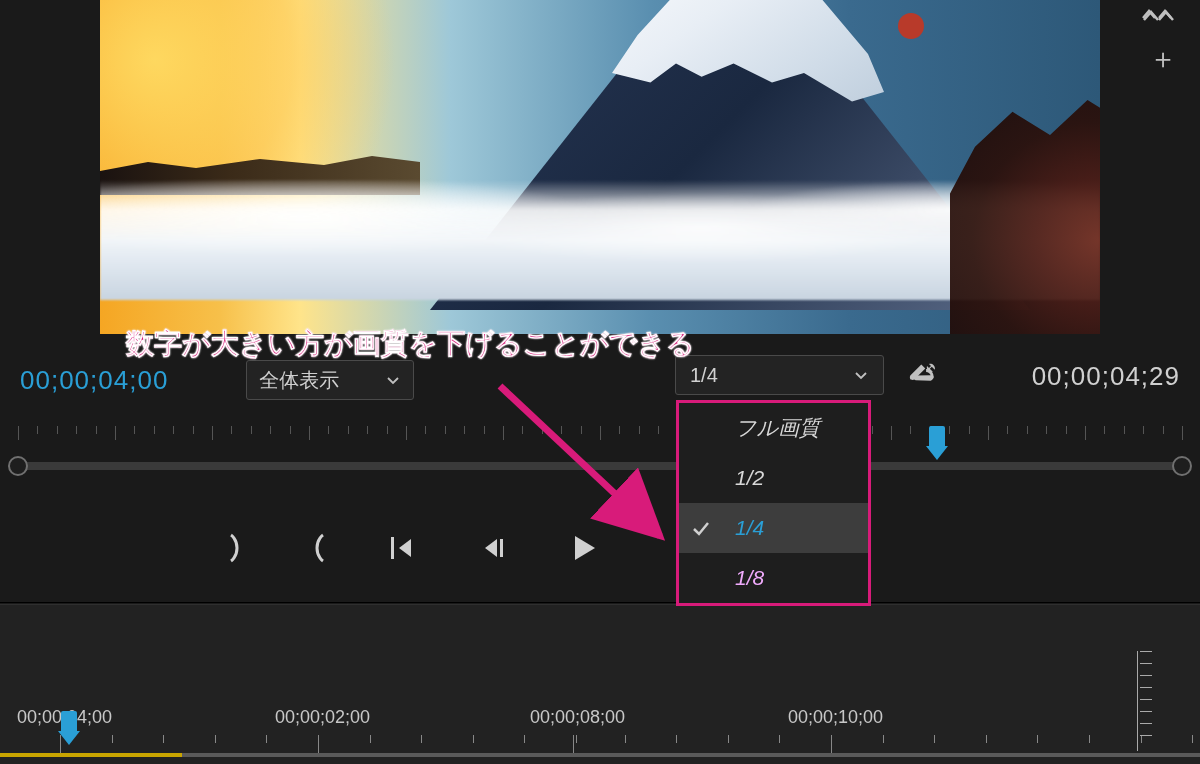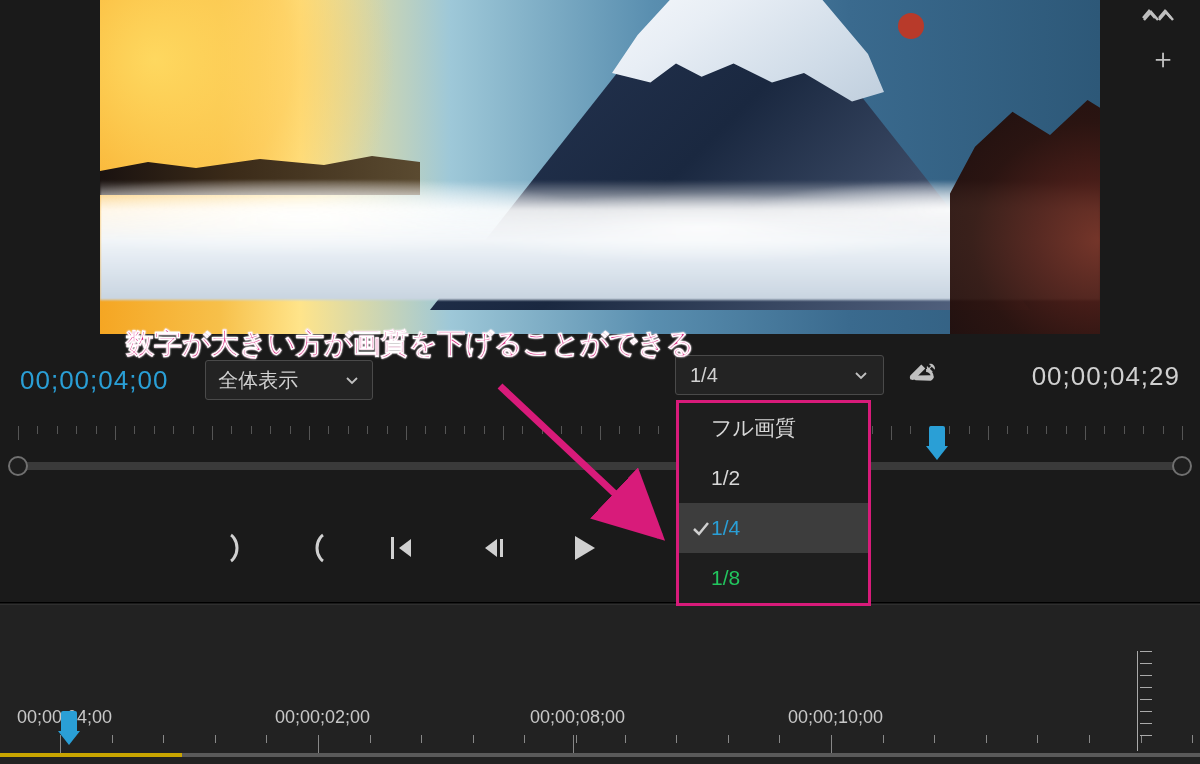--- a/index.html
+++ b/index.html
@@ -8,21 +8,21 @@
   .sky{position:absolute;inset:0;background:linear-gradient(to right,#f5a623 0%,#f7c04a 12%,#ffe48a 20%,#9ec8d8 35%,#5a8fb0 55%,#3a6a8e 75%,#2d5878 100%);}
   .glow{position:absolute;left:-50px;top:-100px;width:350px;height:400px;background:radial-gradient(circle at 30% 40%,rgba(255,220,100,0.9),rgba(255,200,80,0.5) 40%,transparent 70%);}
   .mtn{position:absolute;left:330px;top:-70px;width:600px;height:380px;background:linear-gradient(135deg,#2a3a5a 0%,#1a2840 50%,#5a6a88 100%);clip-path:polygon(50% 0%,100% 100%,0% 100%);}
   .snow{position:absolute;left:480px;top:-60px;width:320px;height:190px;background:linear-gradient(145deg,#ffffff 0%,#e8eef5 40%,#d0dce8 70%,#b8c8d8 100%);clip-path:polygon(45% 0%,52% 0%,75% 30%,90% 60%,95% 80%,85% 85%,70% 70%,60% 75%,48% 65%,38% 72%,30% 65%,22% 75%,10% 70%,18% 50%,30% 28%);}
   .clouds{position:absolute;left:0;top:180px;width:100%;height:120px;background:linear-gradient(to bottom,transparent 0%,rgba(255,255,255,0.85) 25%,#f0f4f8 50%,#e0e8f0 70%,#c8d4e0 100%);filter:blur(1px);}
   .clouds::before{content:"";position:absolute;inset:0;background:radial-gradient(ellipse 300px 40px at 20% 30%,rgba(255,255,255,0.9),transparent),radial-gradient(ellipse 250px 35px at 60% 40%,rgba(255,255,255,0.85),transparent),radial-gradient(ellipse 200px 30px at 85% 25%,rgba(255,255,255,0.8),transparent);}
   .hill-l{position:absolute;left:0;top:135px;width:320px;height:60px;background:linear-gradient(to right,#1a1210 0%,#3a2a18 40%,#5a4a30 100%);clip-path:polygon(0% 60%,15% 45%,30% 55%,50% 40%,70% 50%,85% 35%,100% 45%,100% 100%,0% 100%);}
   .fg{position:absolute;left:850px;top:100px;width:250px;height:234px;background:radial-gradient(ellipse at 60% 60%,#6a2518 0%,#4a1810 30%,#2a0e08 60%,#1a0805 100%);opacity:0.92;clip-path:polygon(10% 20%,25% 5%,40% 15%,55% 0%,70% 10%,85% 2%,100% 12%,100% 100%,0% 100%,0% 40%);}
   .info-bar{position:absolute;top:355px;left:20px;right:20px;height:50px;display:flex;align-items:center;}
   .tc-left{color:#2a9fd6;font-size:26px;font-weight:400;letter-spacing:1px;}
-  .disp-dd{margin-left:37px;width:168px;height:40px;border:1px solid #4a4a4a;border-radius:3px;display:flex;align-items:center;justify-content:space-between;padding:0 12px;background:#232323;cursor:pointer;}
+  .disp-dd{margin-left:78px;width:168px;height:40px;border:1px solid #4a4a4a;border-radius:3px;display:flex;align-items:center;justify-content:space-between;padding:0 12px;background:#232323;cursor:pointer;}
   .disp-dd span{font-size:20px;color:#d0d0d0;}
   .chev svg{width:16px;height:16px;display:block;}
   .res-dd{position:absolute;left:655px;top:0;width:209px;height:40px;border:1px solid #4a4a4a;border-radius:3px;display:flex;align-items:center;justify-content:space-between;padding:0 14px;background:#232323;cursor:pointer;}
   .res-dd span{font-size:20px;color:#d0d0d0;}
   .wrench{position:absolute;left:885px;top:2px;cursor:pointer;}
   .wrench svg{width:34px;height:34px;}
   .tc-right{position:absolute;right:0;top:6px;color:#d0d0d0;font-size:26px;letter-spacing:1px;}
   .ruler1{position:absolute;top:426px;left:18px;right:18px;height:14px;}
   .tick1{position:absolute;top:0;width:1px;height:14px;background:#555;}
   .slider-track{position:absolute;top:462px;left:18px;right:18px;height:8px;background:#3a3a3a;border-radius:0;}
@@ -47,23 +47,23 @@
   .tick2{position:absolute;width:1px;background:#888;}
   .tick2.maj{height:18px;top:0;}
   .tick2.min{height:8px;top:0;}
   .tl-yellow{position:absolute;top:148px;left:0;height:4px;background:#c9a500;}
   .tl-grey{position:absolute;top:148px;height:4px;background:#5a5a5a;right:0;}
   .tl-playhead{position:absolute;top:126px;width:22px;height:22px;}
   .audio-meter{position:absolute;right:48px;top:46px;width:22px;height:100px;}
   .meter-tick{position:absolute;right:0;height:1px;width:12px;background:#aaa;}
   .meter-line{position:absolute;right:14px;top:0;width:1px;height:100%;background:#aaa;}
   .dropdown-menu{position:absolute;left:676px;top:400px;width:195px;background:#1e1e1e;border:3px solid #d81b7a;z-index:100;}
-  .dd-item{height:50px;display:flex;align-items:center;padding-left:32px;font-size:21px;color:#d8d8d8;position:relative;cursor:pointer;}
+  .dd-item{height:50px;display:flex;align-items:center;padding-left:56px;font-size:21px;color:#d8d8d8;position:relative;cursor:pointer;font-style:italic;}
   .dd-item.sel{background:#3d3d3d;color:#2a9fd6;}
-  .dd-item.dis{color:#22c55e;}
+  .dd-item.dis{color:#f0abfc;}
   .dd-check{position:absolute;left:12px;top:16px;}
   .annot{position:absolute;left:126px;top:325px;font-size:28px;font-weight:700;color:#d81b7a;-webkit-text-stroke:0.5px #fff;z-index:200;text-shadow:0 0 2px #fff,0 0 2px #fff;}
   .arrow{position:absolute;left:490px;top:376px;z-index:150;pointer-events:none;}
 </style>
 </head>
 <body>
 
 <div class="preview">
   <div class="sky"></div>
   <div class="glow"></div>

